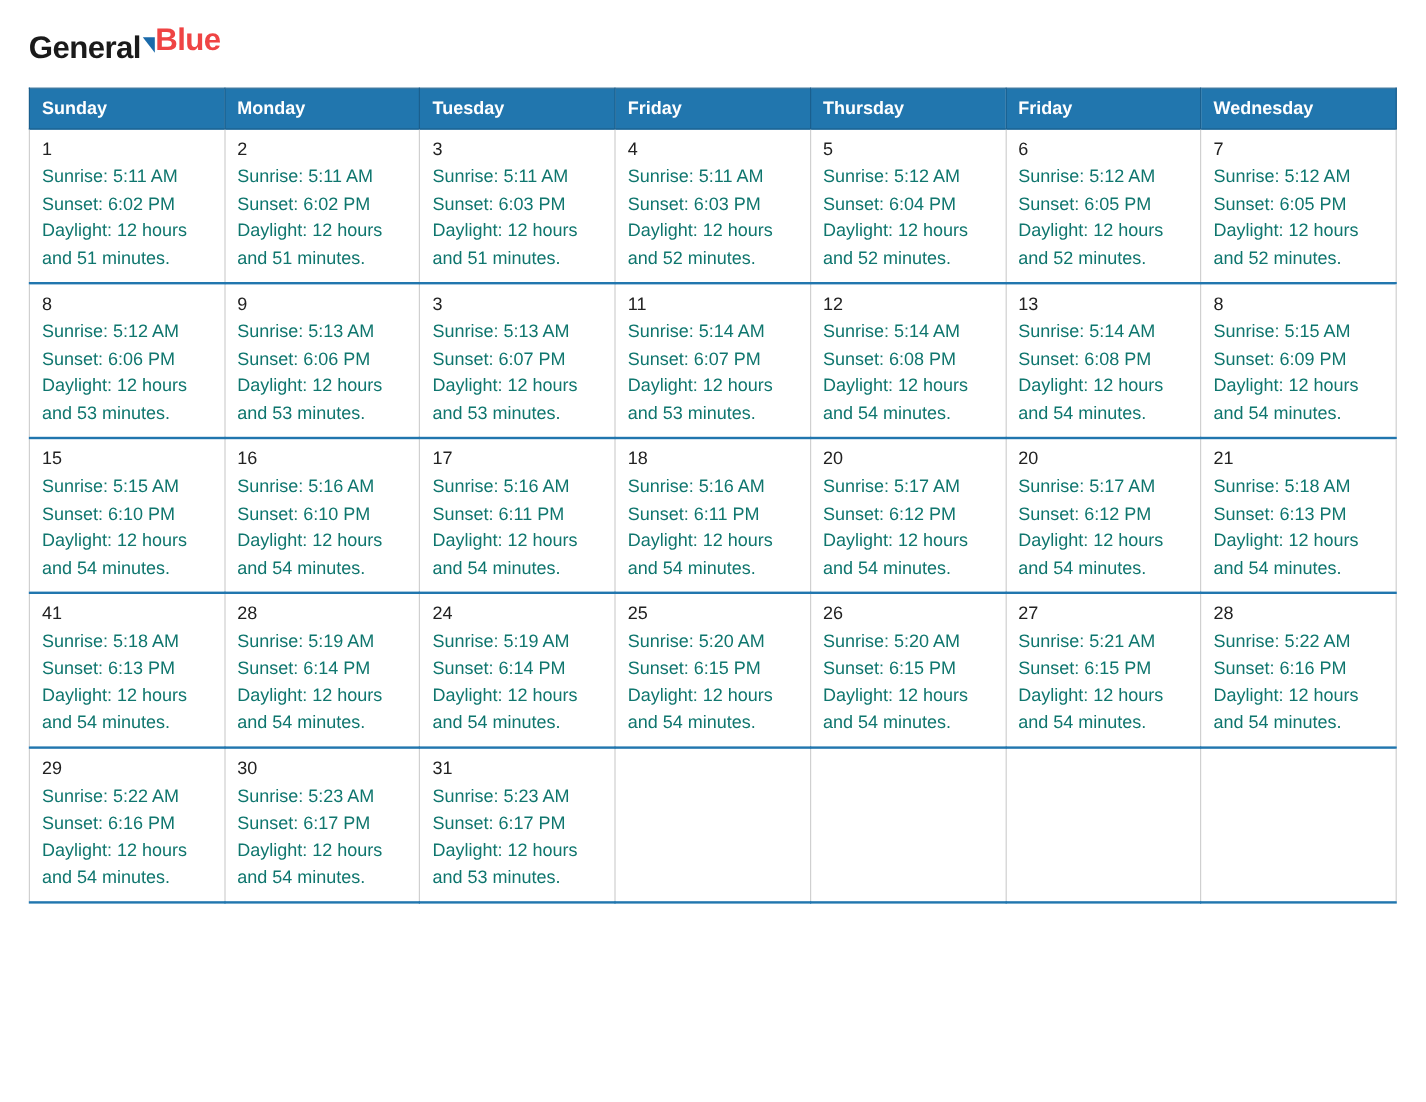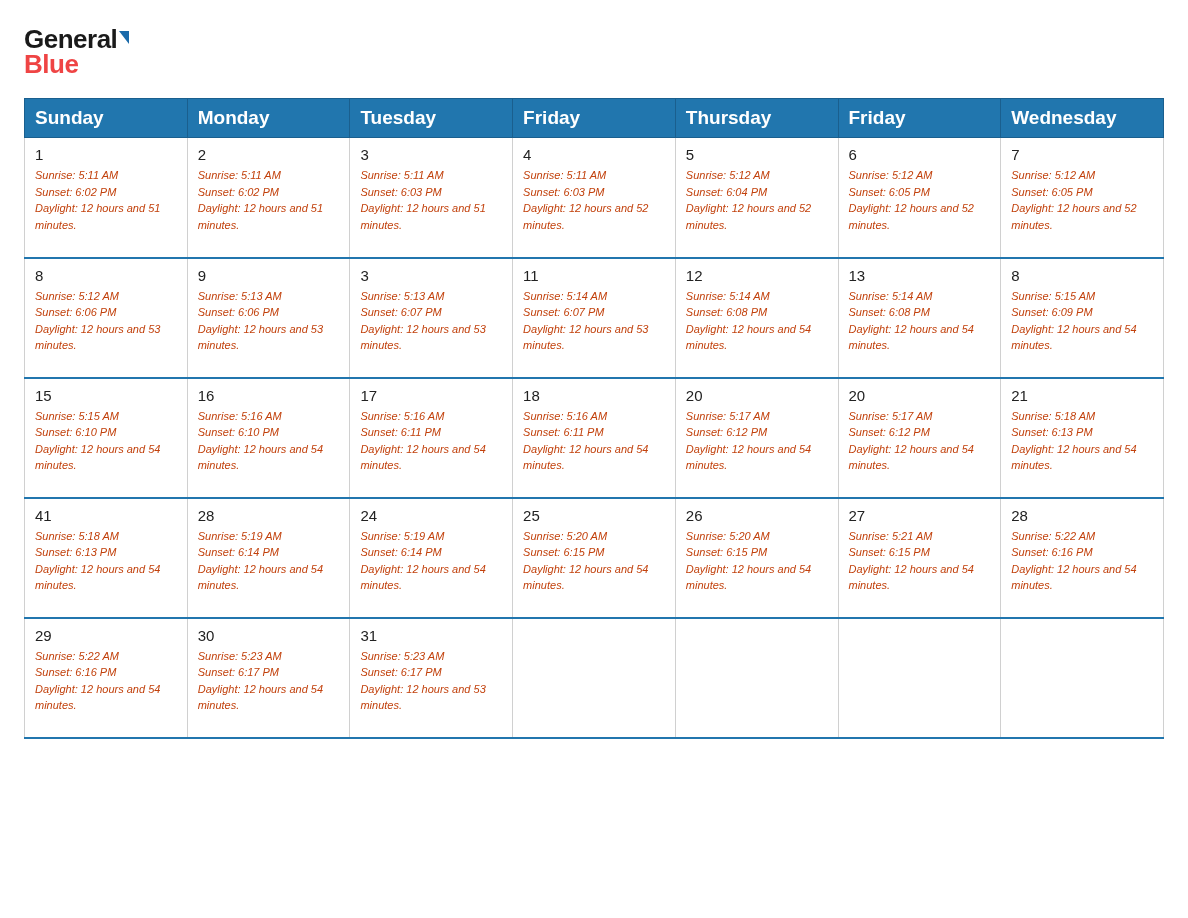--- a/index.html
+++ b/index.html
@@ -11,21 +11,21 @@
       min-height: 918px;
     }
     .header {
       display: flex;
       justify-content: space-between;
       align-items: flex-start;
       margin-bottom: 18px;
     }
     .logo {
       display: flex;
-      flex-direction: column;
+      flex-direction: row;
       align-items: flex-start;
     }
     .logo-general {
       font-size: 26px;
       font-weight: bold;
       color: #1a1a1a;
       letter-spacing: -0.5px;
     }
     .logo-blue {
       font-size: 26px;
@@ -63,21 +63,21 @@
     table {
       width: 100%;
       border-collapse: collapse;
       table-layout: fixed;
     }
     thead tr {
       background-color: #2176ae;
     }
     thead th {
       color: #fff;
-      font-size: 19px;
+      font-size: 15px;
       font-weight: 600;
       padding: 8px 10px;
       text-align: left;
       border: 1px solid #1a5f8e;
     }
     tbody tr {
       border-bottom: 2px solid #2176ae;
     }
     tbody td {
       vertical-align: top;
@@ -87,24 +87,23 @@
       border: 1px solid #d0d0d0;
       height: 120px;
     }
     .day-num {
       font-size: 15px;
       font-weight: 500;
       display: block;
       margin-bottom: 4px;
     }
     .day-info {
-      font-size: 11px;
+      font-size: 15px;
       line-height: 1.5;
-      color: #c2410c;
-      font-style: italic;
+      color: #0f766e;
     }
     .empty-cell {
       background: #fff;
     }
   </style>
 </head>
 <body>
 
 <div class="header">
   <div class="logo">

